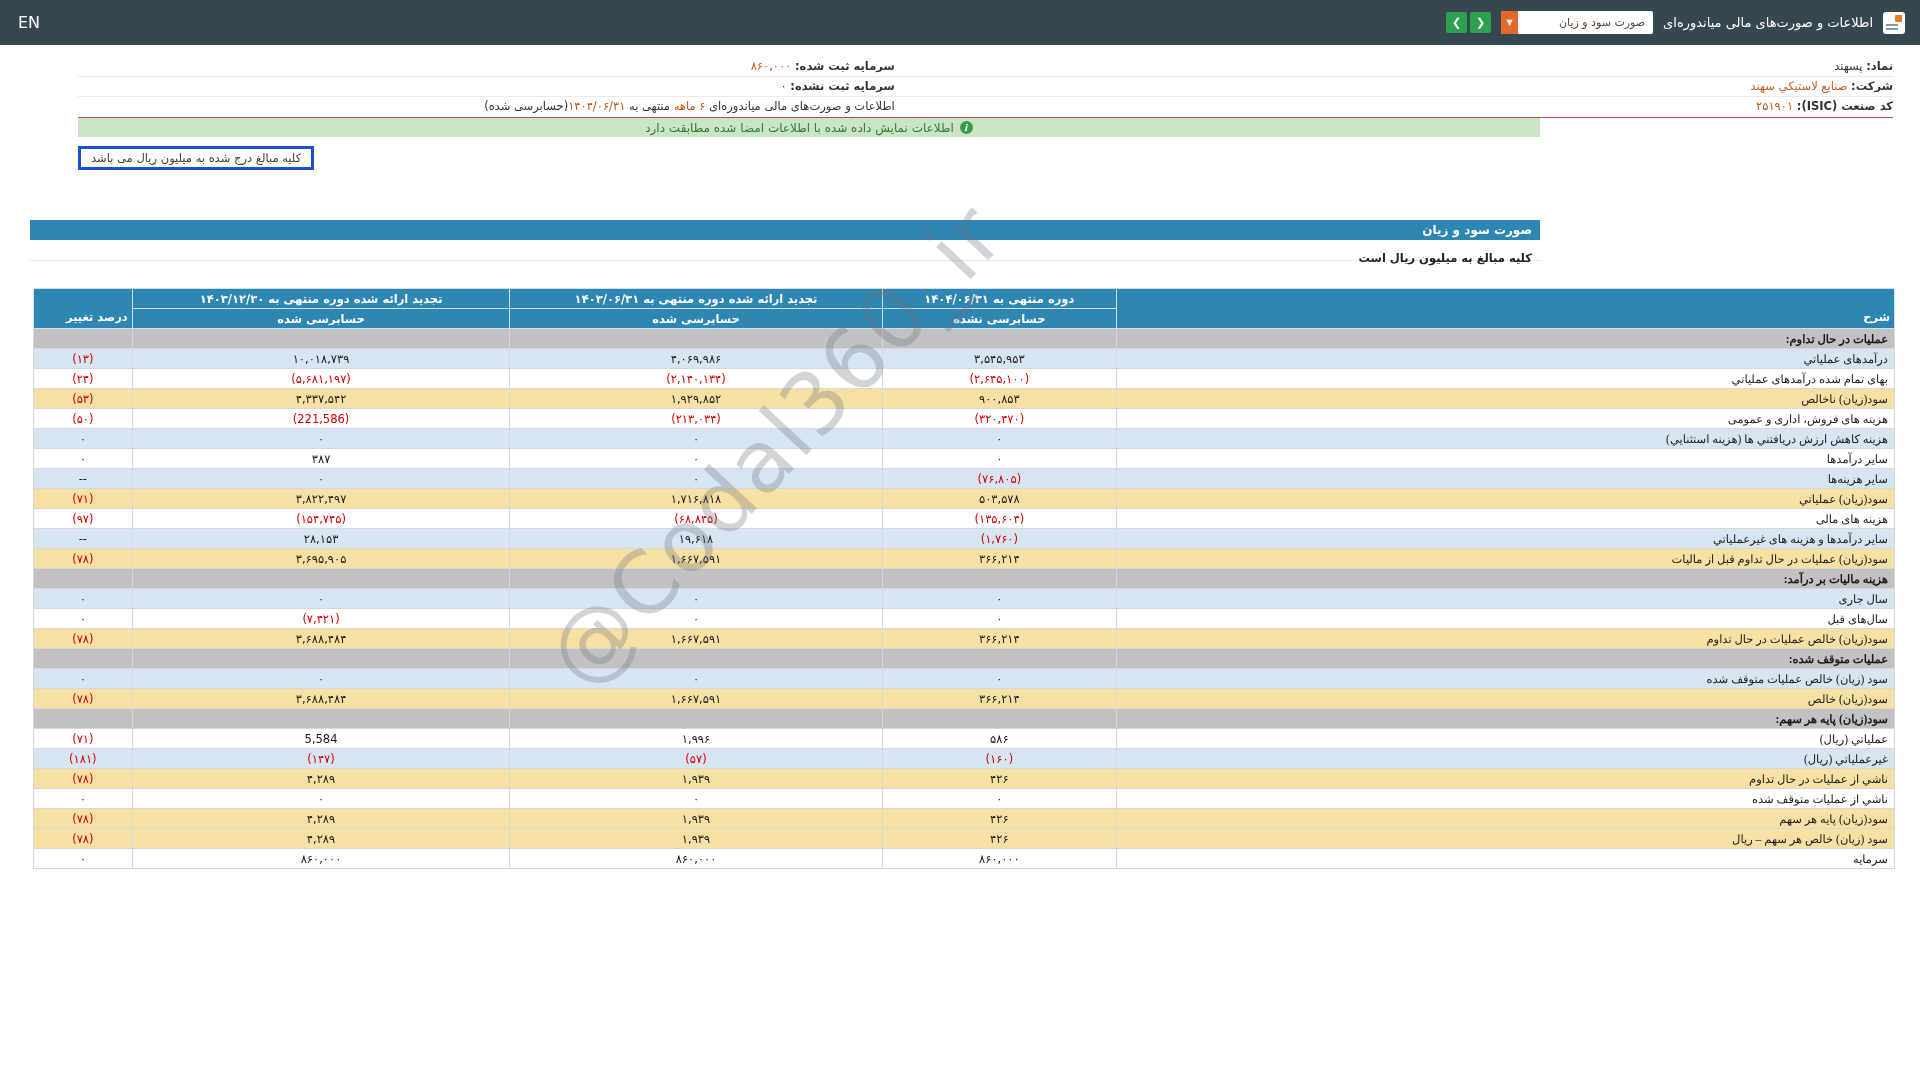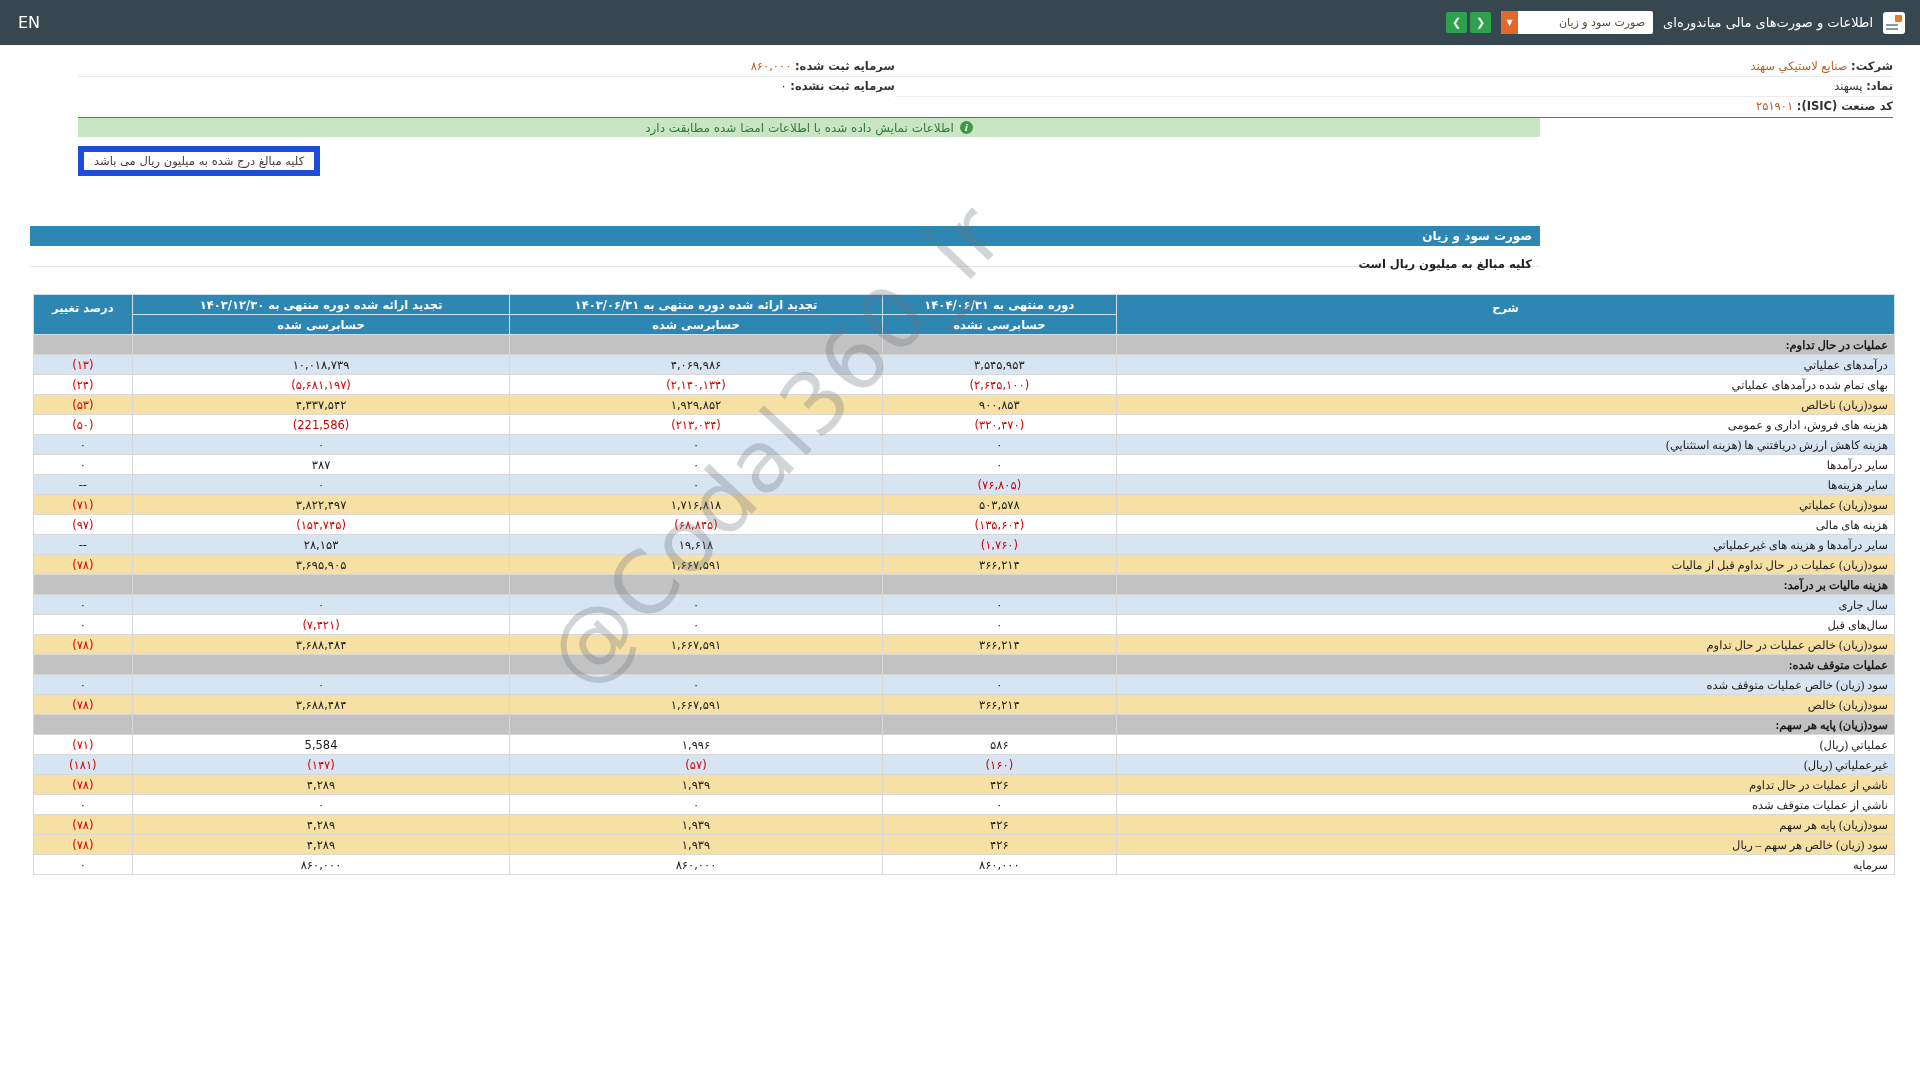--- a/index.html
+++ b/index.html
@@ -63,21 +63,21 @@
   }
   .banner-icon{
     width:13px; height:13px; border-radius:50%; background:#3C9A46; color:#fff;
     font-size:9px; font-weight:bold; font-style:italic;
     display:inline-flex; align-items:center; justify-content:center; flex:0 0 13px;
   }
 
   
   .note-box{
     display:block; width:fit-content; margin:9px 0 0 78px;
-    border:6px solid #1d4ed8; padding:2px 10px; font-size:11.5px;
+    border:3px solid #1d4ed8; padding:2px 10px; font-size:11.5px;
     color:#4a3b32; direction:rtl; background:#fff;
   }
 
   
   .stmt-bar{
     margin:50px 0 0 30px; width:1510px; height:20px; background:#2E86B3;
     color:#fff; font-size:12px; font-weight:bold; line-height:20px;
     text-align:right; padding:0 8px; direction:rtl;
   }
   .unit-row{
@@ -89,21 +89,21 @@
   
   .fin-table{
     margin:27px 25px 0 33px; width:1862px; border-collapse:collapse;
     direction:rtl; font-size:11.5px; table-layout:fixed;
   }
   .fin-table th{
     background:#2E86B3; color:#fff; font-weight:bold; height:20px;
     border:1px solid #cfe0ec; text-align:center; padding:0 4px;
     font-size:11.5px; white-space:nowrap; overflow:hidden;
   }
-  .fin-table th.th-span{ vertical-align:top; padding-top:6px; }
+  .fin-table th.th-span{ vertical-align:top; padding-top:21px;text-align:right; }
   .fin-table td{
     height:20px; padding:0 6px; border:1px solid #d8d8d8;
     white-space:nowrap; overflow:hidden;
   }
   td.desc{ text-align:right; color:#1b1b1b;font-family:Liberation Serif, serif; }
   td.num{ text-align:center; color:#1b1b1b; direction:ltr; }
   td.num.neg{ color:#D40000; }
   tr.r-white{ background:#ffffff; }
   tr.r-blue{ background:#D7E4F2; }
   tr.r-yellow{ background:#F6E0A3; }
@@ -132,27 +132,28 @@
     <div class="navbtns">
       <span class="navbtn">❮</span>
       <span class="navbtn">❯</span>
     </div>
   </div>
   <a class="lang">EN</a>
 </div>
 
 <div class="info-wrap">
   <div class="info-col right" id="info-right">
+      <div class="info-row"><span class="lbl">نماد:</span> <span class="val">پسهند</span></div>
       <div class="info-row"><span class="lbl">شرکت:</span> <span class="val accent">صنایع لاستيکي سهند</span></div>
-      <div class="info-row"><span class="lbl">نماد:</span> <span class="val">پسهند</span></div>
       <div class="info-row"><span class="lbl">کد صنعت (ISIC):</span> <span class="val accent">۲۵۱۹۰۱</span></div>
     </div>
   <div class="info-col left" id="info-left">
       <div class="info-row"><span class="lbl">سرمایه ثبت شده:</span> <span class="val accent">۸۶۰,۰۰۰</span></div>
       <div class="info-row"><span class="lbl">سرمایه ثبت نشده:</span> <span class="val">۰</span></div>
+      <div class="info-row"><span class="val">اطلاعات و صورت‌های مالی میاندوره‌ای </span><span class="val accent">۶ ماهه</span><span class="val"> منتهی به </span><span class="val accent">۱۴۰۴/۰۶/۳۱</span><span class="val">(حسابرسی شده)</span></div>
     </div>
 </div>
 
 <div class="banner">
   <span class="banner-icon">i</span>
   <span>اطلاعات نمایش داده شده با اطلاعات امضا شده مطابقت دارد</span>
 </div>
 
 <div class="note-box">کلیه مبالغ درج شده به میلیون ریال می باشد</div>
 

